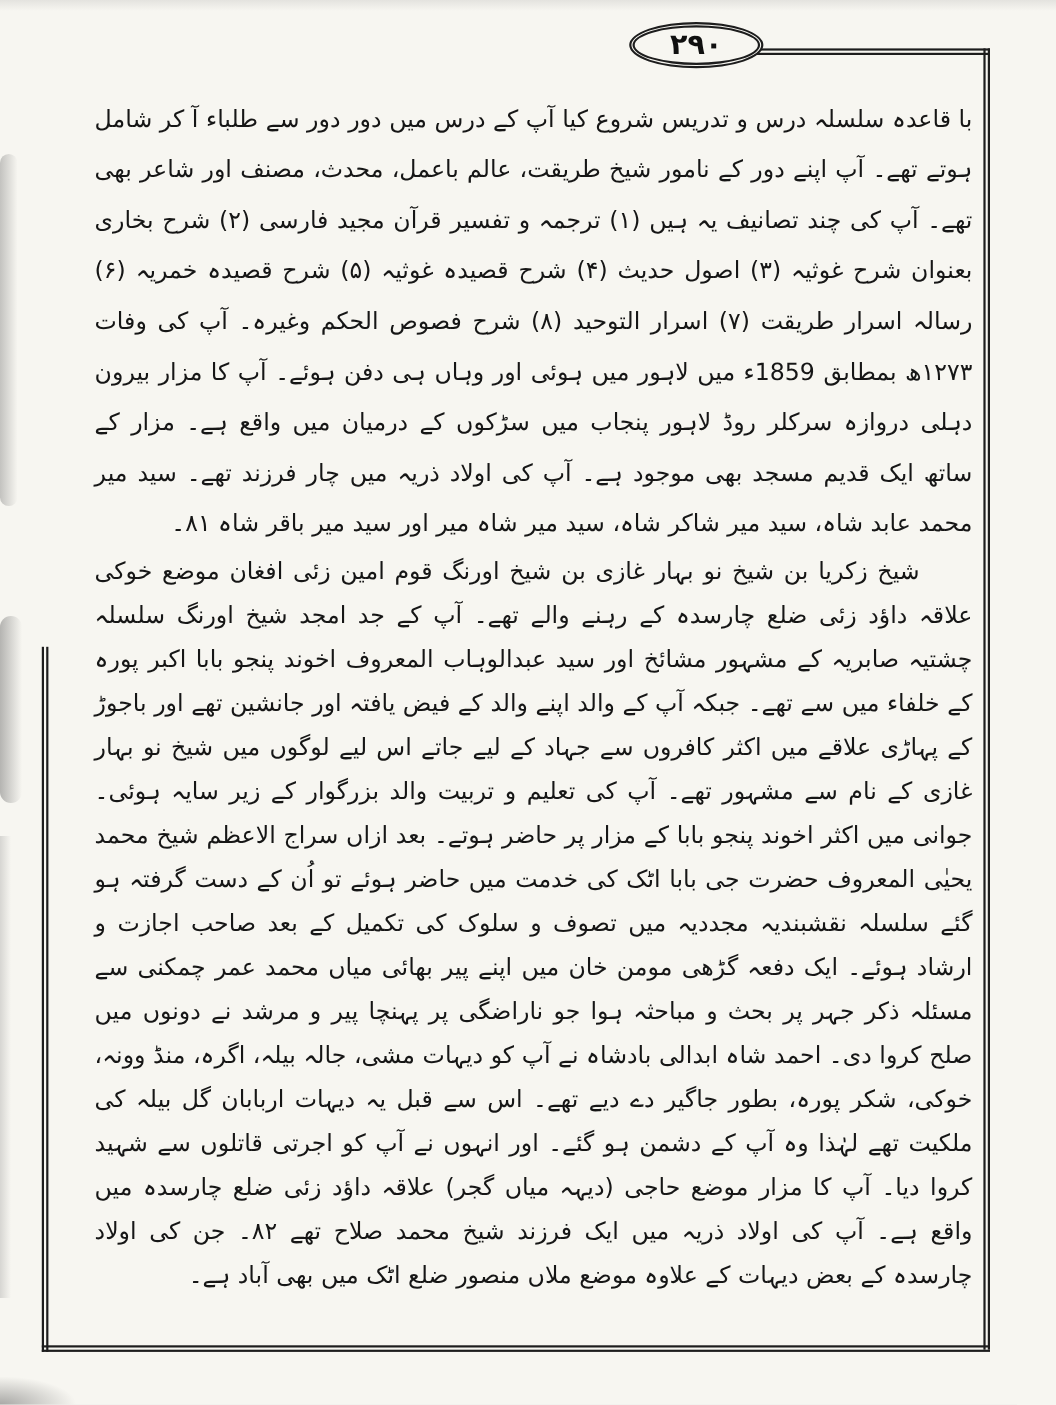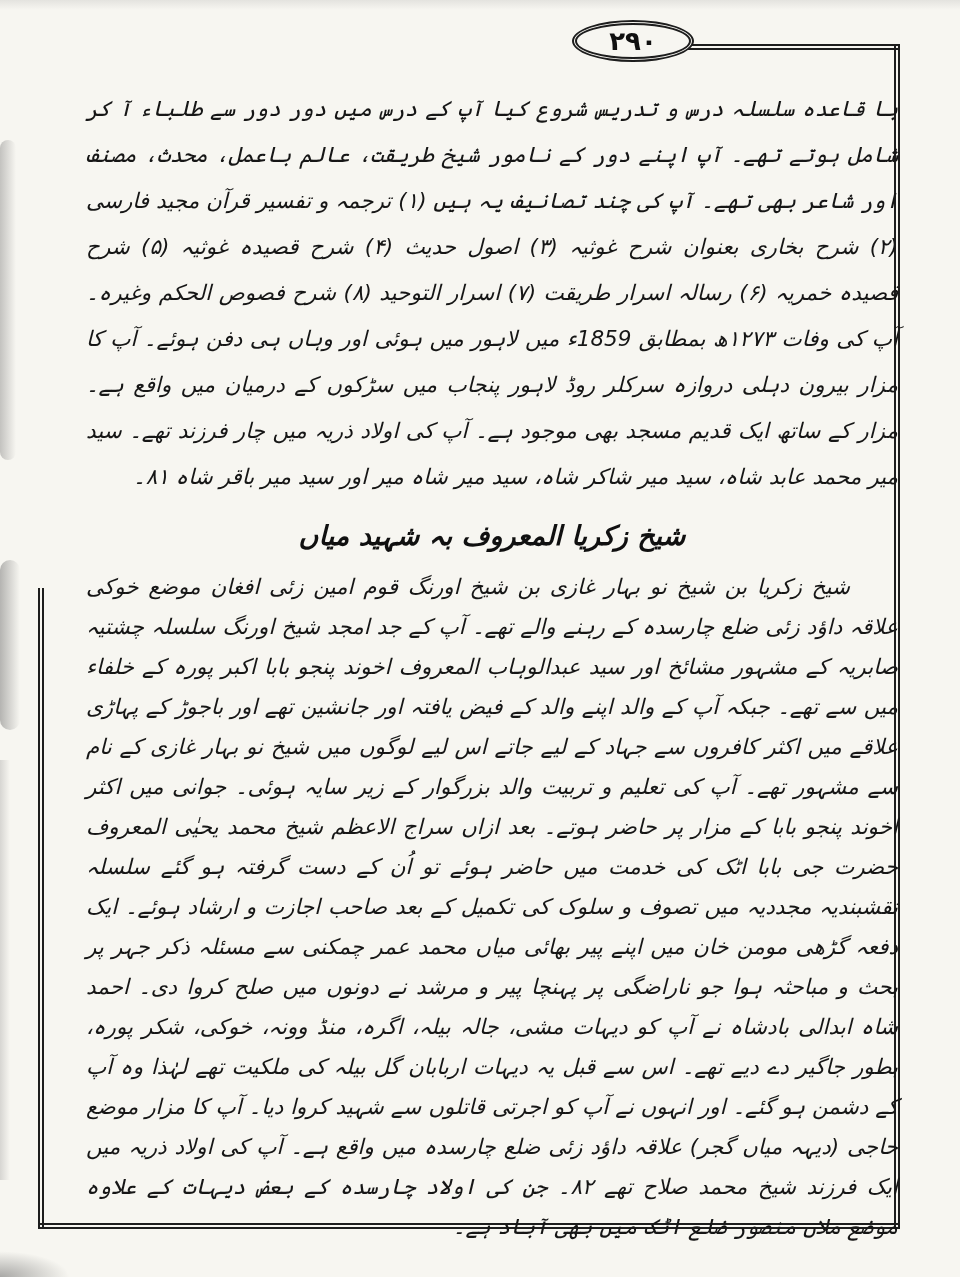--- a/index.html
+++ b/index.html
@@ -27,24 +27,23 @@
     background:#f7f6f1;
     display:flex; align-items:center; justify-content:center;
     font-weight:bold; color:#101010;
     z-index:3;
   }
   .cartouche.top    { left:572px; top:20px;  width:122px; height:42px; font-size:26px; }
   .cartouche.bottom { left:228px; top:1200px; width:140px; height:46px; font-size:26px; }
 
   .text-area {
     position:absolute;
-    left:86px; right:62px; top:86px;
+    left:86px; right:76px; top:86px;
     direction:rtl;
     color:#161616;
-    font-style:italic;
   }
   .para1 {
     font-size:21.5px;
     line-height:46px;
     text-align:justify;
   }
   .heading {
     font-size:27px;
     font-weight:bold;
     text-align:center;
@@ -83,18 +82,17 @@
   <div class="smudge e"></div>
 
   <div class="cartouche top">
     <span>۲۹۰</span>
   </div>
 
 
   <div class="text-area">
     <p class="para1">با قاعدہ سلسلہ درس و تدریس شروع کیا آپ کے درس میں دور دور سے طلباء آ کر شامل ہوتے تھے۔ آپ اپنے دور کے نامور شیخ طریقت، عالم باعمل، محدث، مصنف اور شاعر بھی تھے۔ آپ کی چند تصانیف یہ ہیں (۱) ترجمہ و تفسیر قرآن مجید فارسی (۲) شرح بخاری بعنوان شرح غوثیہ (۳) اصول حدیث (۴) شرح قصیدہ غوثیہ (۵) شرح قصیدہ خمریہ (۶) رسالہ اسرار طریقت (۷) اسرار التوحید (۸) شرح فصوص الحکم وغیرہ۔ آپ کی وفات ۱۲۷۳ھ بمطابق 1859ء میں لاہور میں ہوئی اور وہاں ہی دفن ہوئے۔ آپ کا مزار بیرون دہلی دروازہ سرکلر روڈ لاہور پنجاب میں سڑکوں کے درمیان میں واقع ہے۔ مزار کے ساتھ ایک قدیم مسجد بھی موجود ہے۔ آپ کی اولاد ذریہ میں چار فرزند تھے۔ سید میر محمد عابد شاہ، سید میر شاکر شاہ، سید میر شاہ میر اور سید میر باقر شاہ ۸۱۔</p>
 
-    <h2 class="heading">شیخ زکریا المعروف بہ شہید میاں</h2>
 
     <p class="para2">شیخ زکریا بن شیخ نو بہار غازی بن شیخ اورنگ قوم امین زئی افغان موضع خوکی علاقہ داؤد زئی ضلع چارسدہ کے رہنے والے تھے۔ آپ کے جد امجد شیخ اورنگ سلسلہ چشتیہ صابریہ کے مشہور مشائخ اور سید عبدالوہاب المعروف اخوند پنجو بابا اکبر پورہ کے خلفاء میں سے تھے۔ جبکہ آپ کے والد اپنے والد کے فیض یافتہ اور جانشین تھے اور باجوڑ کے پہاڑی علاقے میں اکثر کافروں سے جہاد کے لیے جاتے اس لیے لوگوں میں شیخ نو بہار غازی کے نام سے مشہور تھے۔ آپ کی تعلیم و تربیت والد بزرگوار کے زیر سایہ ہوئی۔ جوانی میں اکثر اخوند پنجو بابا کے مزار پر حاضر ہوتے۔ بعد ازاں سراج الاعظم شیخ محمد یحیٰی المعروف حضرت جی بابا اٹک کی خدمت میں حاضر ہوئے تو اُن کے دست گرفتہ ہو گئے سلسلہ نقشبندیہ مجددیہ میں تصوف و سلوک کی تکمیل کے بعد صاحب اجازت و ارشاد ہوئے۔ ایک دفعہ گڑھی مومن خان میں اپنے پیر بھائی میاں محمد عمر چمکنی سے مسئلہ ذکر جہر پر بحث و مباحثہ ہوا جو ناراضگی پر پہنچا پیر و مرشد نے دونوں میں صلح کروا دی۔ احمد شاہ ابدالی بادشاہ نے آپ کو دیہات مشی، جالہ بیلہ، اگرہ، منڈ وونہ، خوکی، شکر پورہ، بطور جاگیر دے دیے تھے۔ اس سے قبل یہ دیہات اربابان گل بیلہ کی ملکیت تھے لہٰذا وہ آپ کے دشمن ہو گئے۔ اور انہوں نے آپ کو اجرتی قاتلوں سے شہید کروا دیا۔ آپ کا مزار موضع حاجی (دیہہ میاں گجر) علاقہ داؤد زئی ضلع چارسدہ میں واقع ہے۔ آپ کی اولاد ذریہ میں ایک فرزند شیخ محمد صلاح تھے ۸۲۔ جن کی اولاد چارسدہ کے بعض دیہات کے علاوہ موضع ملاں منصور ضلع اٹک میں بھی آباد ہے۔</p>
   </div>
 
 </div>
 
 </body></html>

